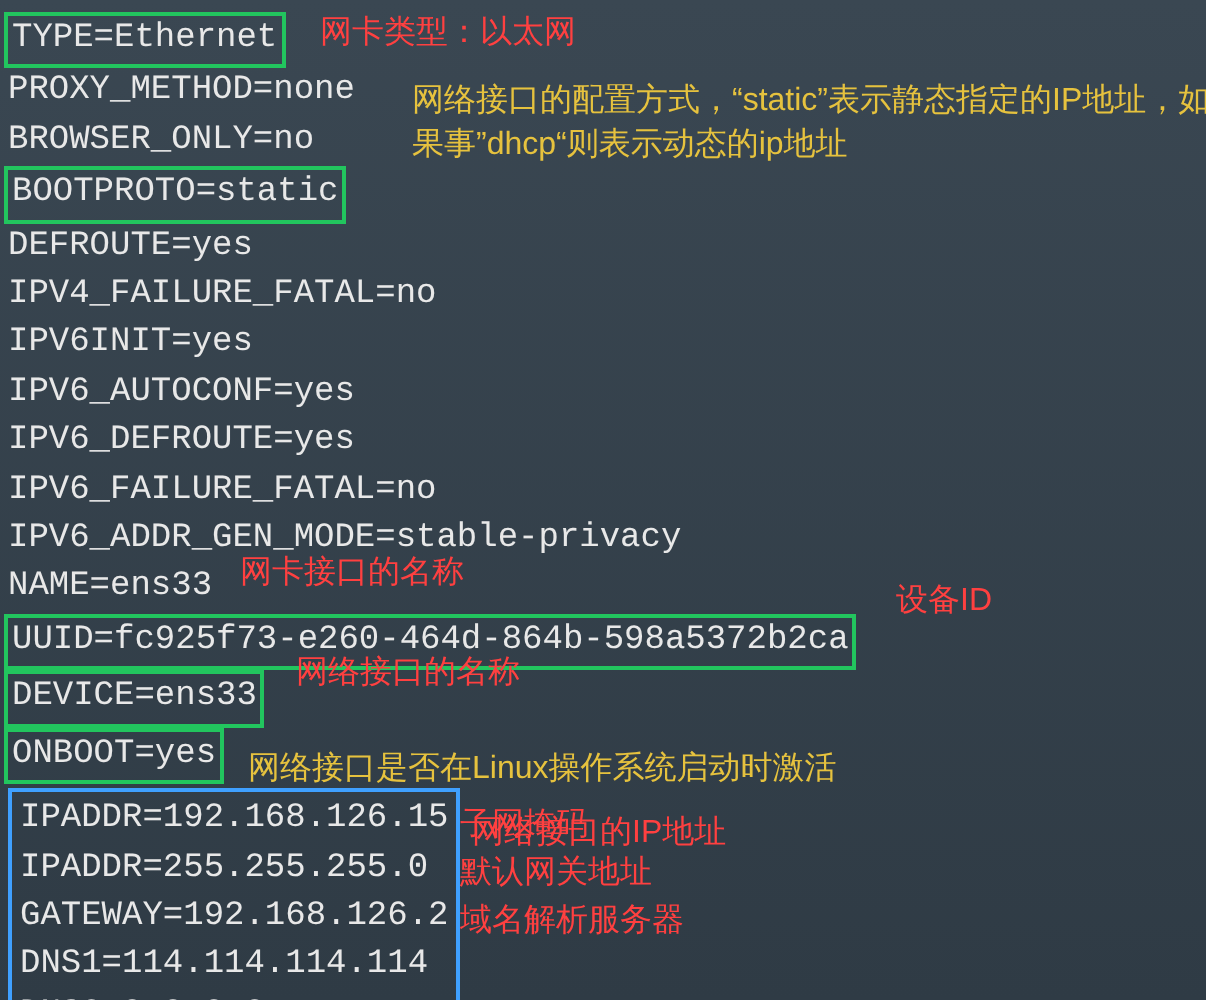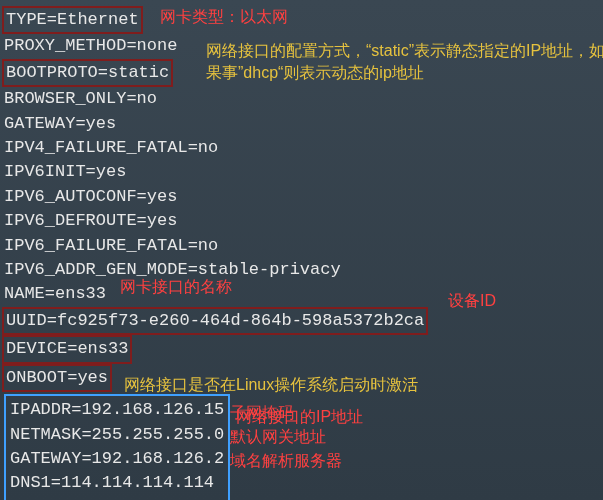--- a/index.html
+++ b/index.html
@@ -16,21 +16,21 @@
   .container {
     padding: 6px 4px;
     position: relative;
     line-height: 24.4px;
   }
   .line {
     white-space: pre;
     position: relative;
   }
   .red-box {
-    border: 2px solid #7f1d1d;
+    border: 2px solid #22c55e;
     display: inline-block;
     padding: 0 2px;
     margin-left: -2px;
   }
   .blue-box {
     border: 2px solid #3fa0ff;
     padding: 2px 4px;
     margin-top: 2px;
     display: inline-block;
   }
@@ -44,46 +44,47 @@
   .ann-red { color: #ff4040; }
   .ann-yellow { color: #e6c23e; }
 </style>
 </head>
 <body>
 
 <div class="container">
 
   <div class="line"><span class="red-box"><span>TYPE=Ethernet</span></span></div>
   <div class="line">PROXY_METHOD=none</div>
+  <div class="line">BROWSER_ONLY=no</div>
   <div class="line"><span class="red-box"><span>BOOTPROTO=static</span></span></div>
-  <div class="line">BROWSER_ONLY=no</div>
-  <div class="line">GATEWAY=yes</div>
+  <div class="line">DEFROUTE=yes</div>
   <div class="line">IPV4_FAILURE_FATAL=no</div>
   <div class="line">IPV6INIT=yes</div>
   <div class="line">IPV6_AUTOCONF=yes</div>
   <div class="line">IPV6_DEFROUTE=yes</div>
   <div class="line">IPV6_FAILURE_FATAL=no</div>
   <div class="line">IPV6_ADDR_GEN_MODE=stable-privacy</div>
   <div class="line">NAME=ens33</div>
   <div class="line"><span class="red-box"><span>UUID=fc925f73-e260-464d-864b-598a5372b2ca</span></span></div>
   <div class="line"><span class="red-box"><span>DEVICE=ens33</span></span></div>
   <div class="line"><span class="red-box"><span>ONBOOT=yes</span></span></div>
 
   <div class="blue-box">
     <div class="line">IPADDR=192.168.126.15</div>
-    <div class="line">NETMASK=255.255.255.0</div>
+    <div class="line">IPADDR=255.255.255.0</div>
     <div class="line">GATEWAY=192.168.126.2</div>
     <div class="line">DNS1=114.114.114.114</div>
     <div class="line">DNS2=8.8.8.8</div>
   </div>
 
   
   <div class="ann ann-red" style="left:160px; top:6px;">网卡类型：以太网</div>
   <div class="ann ann-yellow" style="left:206px; top:40px; width:405px;">网络接口的配置方式，“static”表示静态指定的IP地址，如果事”dhcp“则表示动态的ip地址</div>
   <div class="ann ann-red" style="left:120px; top:276px;">网卡接口的名称</div>
   <div class="ann ann-red" style="left:448px; top:290px;">设备ID</div>
+  <div class="ann ann-red" style="left:148px; top:326px;">网络接口的名称</div>
   <div class="ann ann-yellow" style="left:124px; top:350px;margin-top:24px;">网络接口是否在Linux操作系统启动时激活</div>
   <div class="ann ann-red" style="left:236px; top:378px;margin-top:28px;">网络接口的IP地址</div>
   <div class="ann ann-red" style="left:230px; top:402px;">子网掩码</div>
   <div class="ann ann-red" style="left:230px; top:450px;">域名解析服务器</div>
   <div class="ann ann-red" style="left:230px; top:426px;">默认网关地址</div>
 
 </div>
 
 </body></html>

